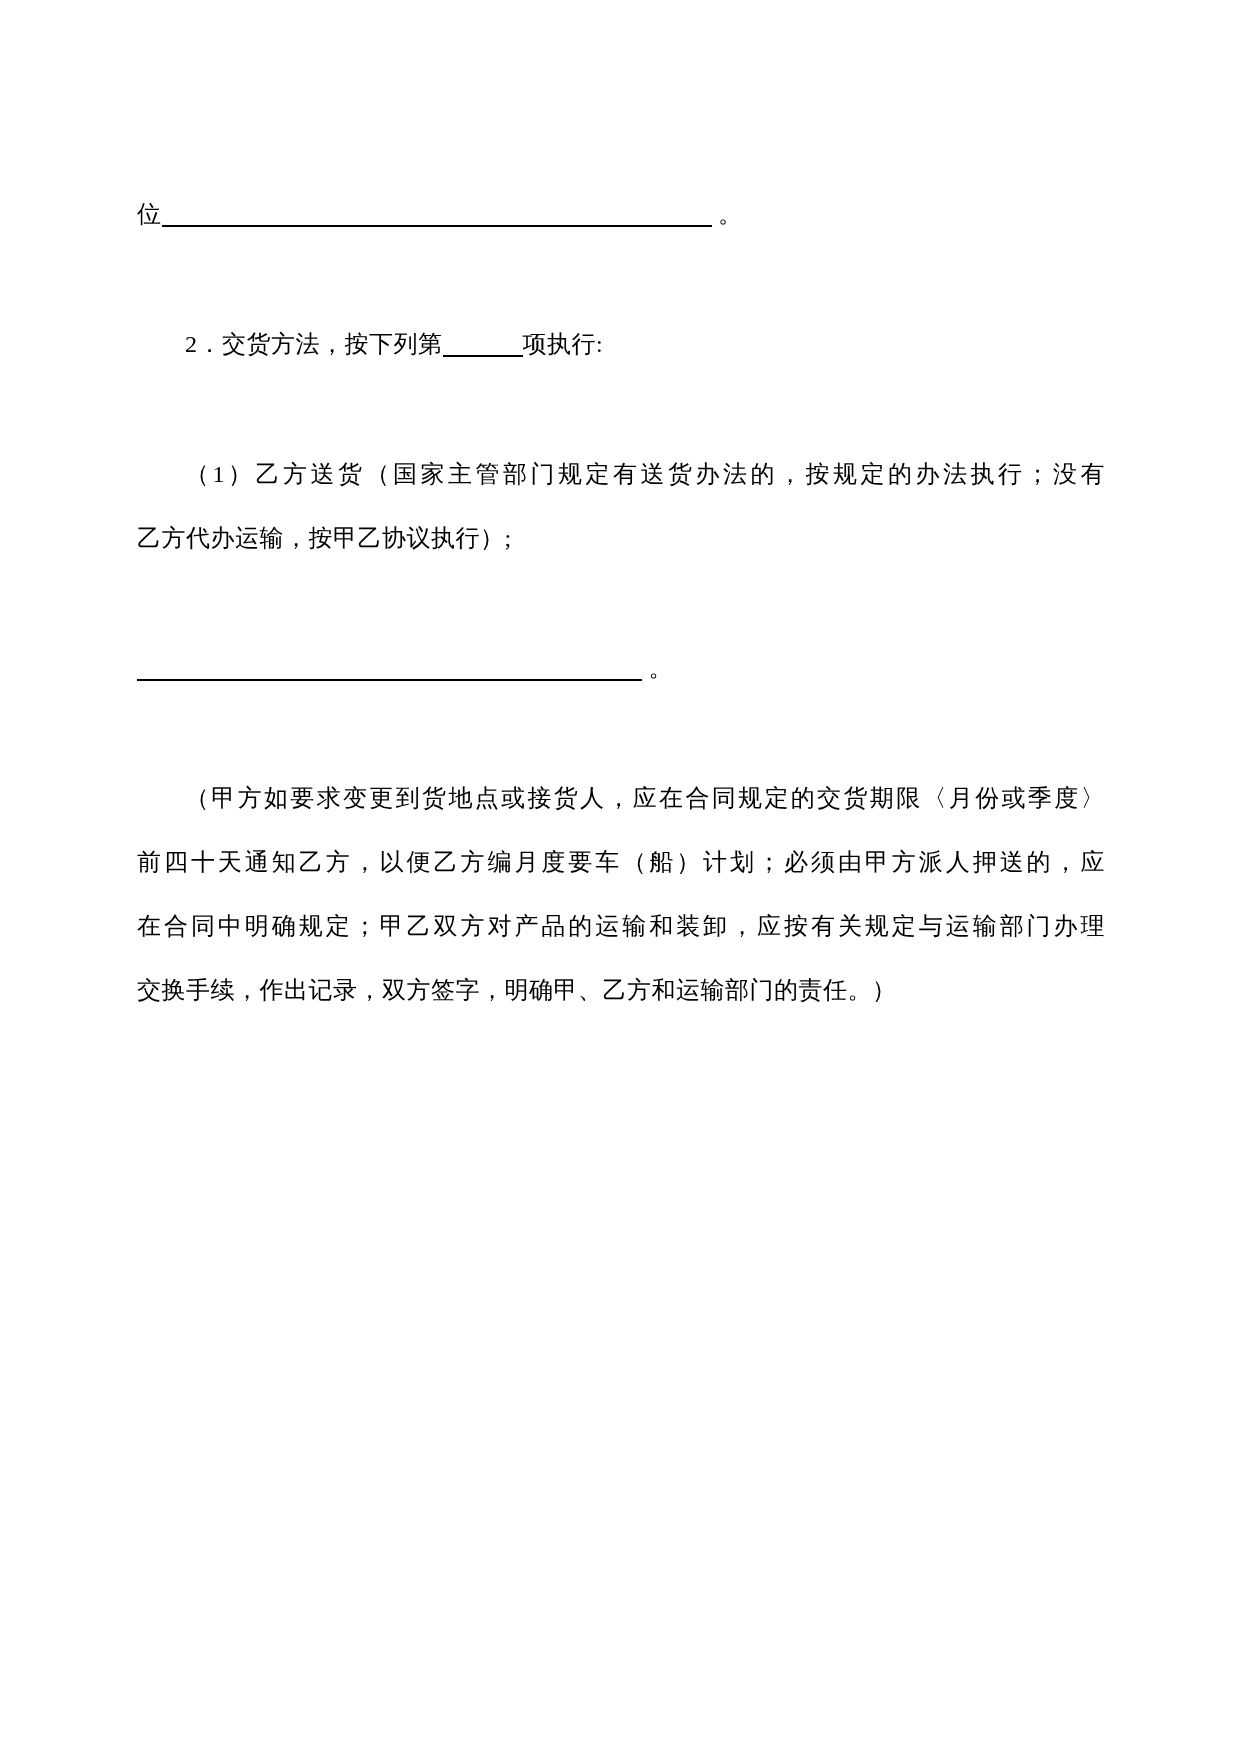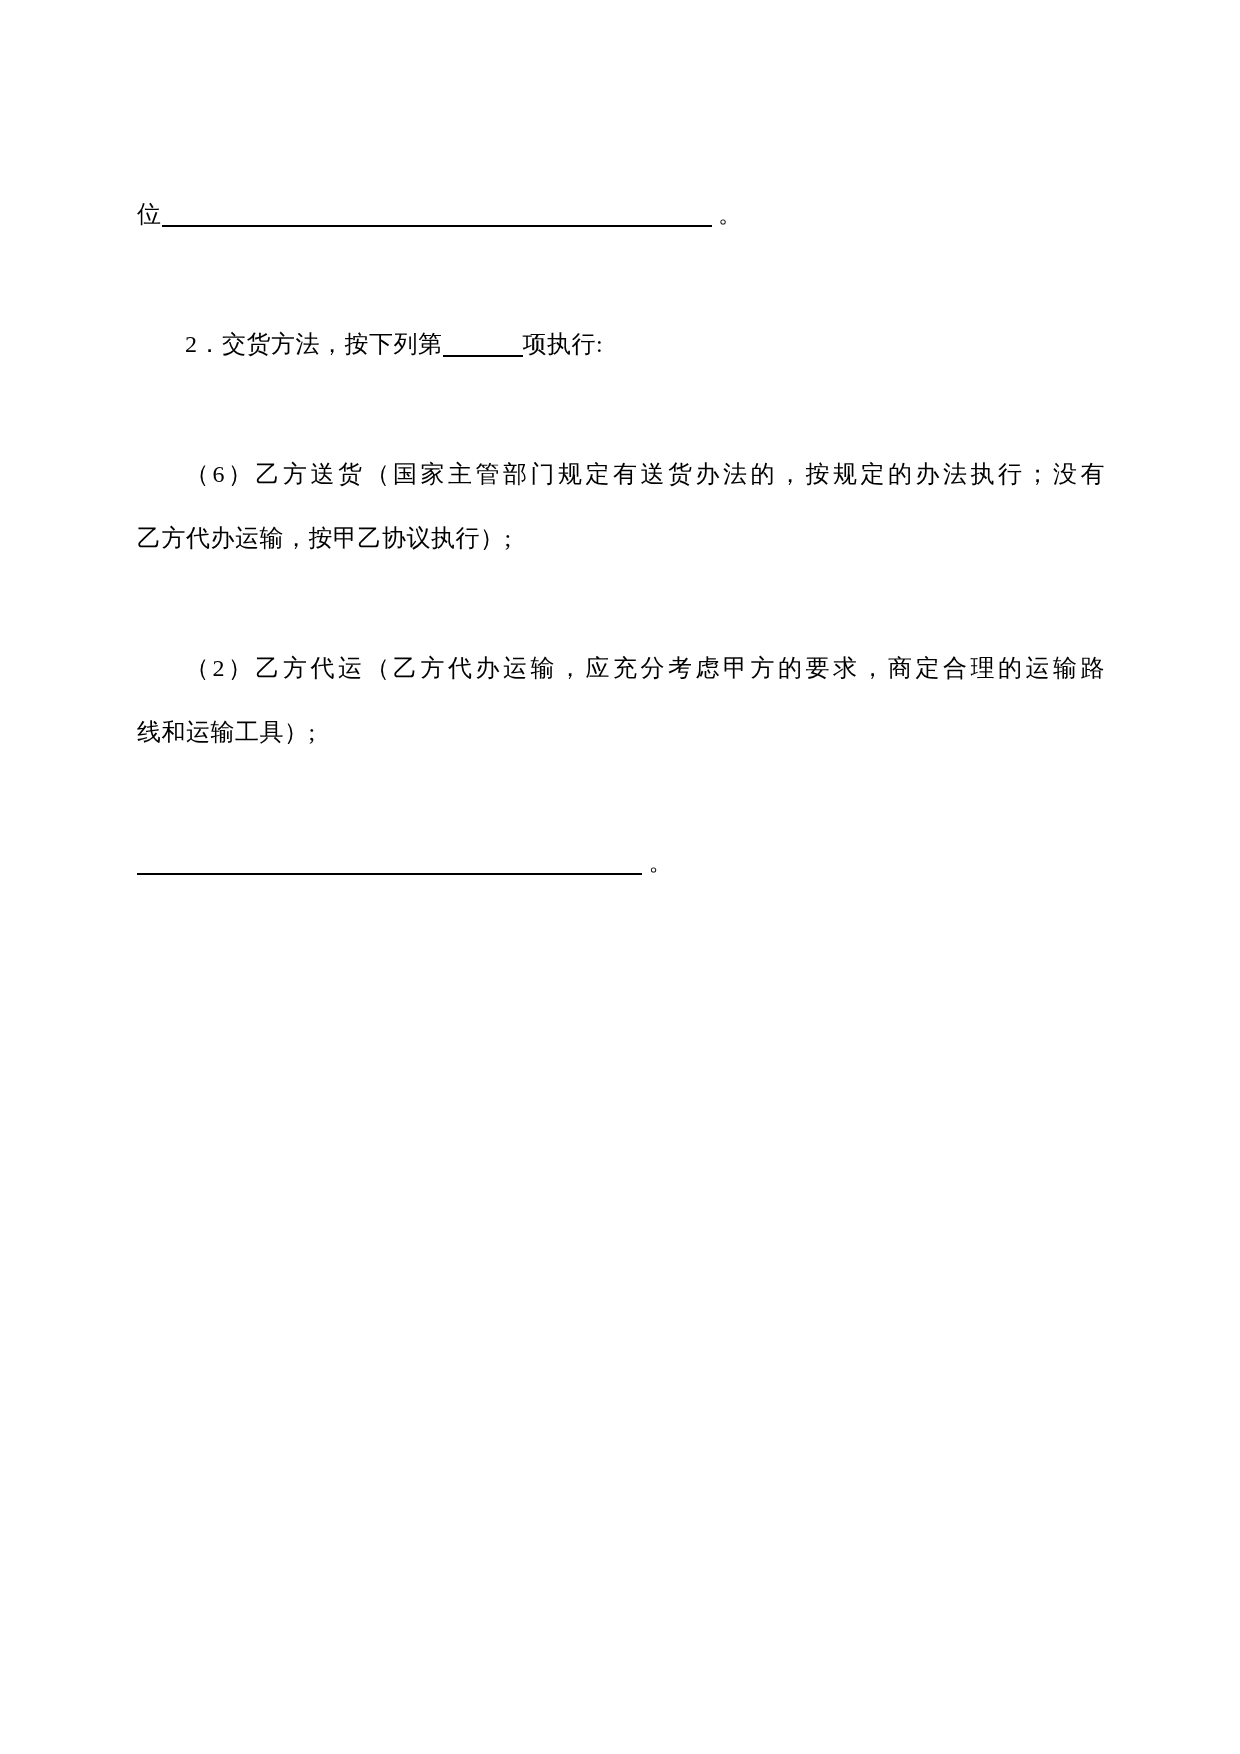--- a/index.html
+++ b/index.html
@@ -44,23 +44,25 @@
 <body>
 
 <div class="page" style="background: rgb(255, 255, 255); color: rgb(0, 0, 0);">
     <div class="paragraph">
       <div class="line"><span class="seg-text">位</span><span class="seg-blank" style="width: 550px; border-bottom-color: rgb(0, 0, 0);"></span><span class="seg-text">&nbsp;。</span></div>
     </div>
     <div class="paragraph">
       <div class="line indent"><span class="seg-text">2．交货方法，按下列第</span><span class="seg-blank" style="width: 80px; border-bottom-color: rgb(0, 0, 0);"></span><span class="seg-text">项执行:</span></div>
     </div>
     <div class="paragraph">
-      <div class="line indent justify"><span class="seg-text">（6）乙方送货（国家主管部门规定有送货办法的，按规定的办法执行；没有</span></div>
+      <div class="line indent justify"><span class="seg-text">（1）乙方送货（国家主管部门规定有送货办法的，按规定的办法执行；没有</span></div>
       <div class="line"><span class="seg-text">乙方代办运输，按甲乙协议执行）;</span></div>
-    </div>
-    <div class="paragraph">
-      <div class="line indent justify"><span class="seg-text">（2）乙方代运（乙方代办运输，应充分考虑甲方的要求，商定合理的运输路</span></div>
-      <div class="line"><span class="seg-text">线和运输工具）;</span></div>
     </div>
     <div class="paragraph">
       <div class="line"><span class="seg-blank" style="width: 505px; border-bottom-color: rgb(0, 0, 0);"></span><span class="seg-text">&nbsp;。</span></div>
     </div>
+    <div class="paragraph">
+      <div class="line indent justify"><span class="seg-text">（甲方如要求变更到货地点或接货人，应在合同规定的交货期限〈月份或季度〉</span></div>
+      <div class="line justify"><span class="seg-text">前四十天通知乙方，以便乙方编月度要车（船）计划；必须由甲方派人押送的，应</span></div>
+      <div class="line justify"><span class="seg-text">在合同中明确规定；甲乙双方对产品的运输和装卸，应按有关规定与运输部门办理</span></div>
+      <div class="line"><span class="seg-text">交换手续，作出记录，双方签字，明确甲、乙方和运输部门的责任。）</span></div>
+    </div>
   </div>
 
 </body></html>

